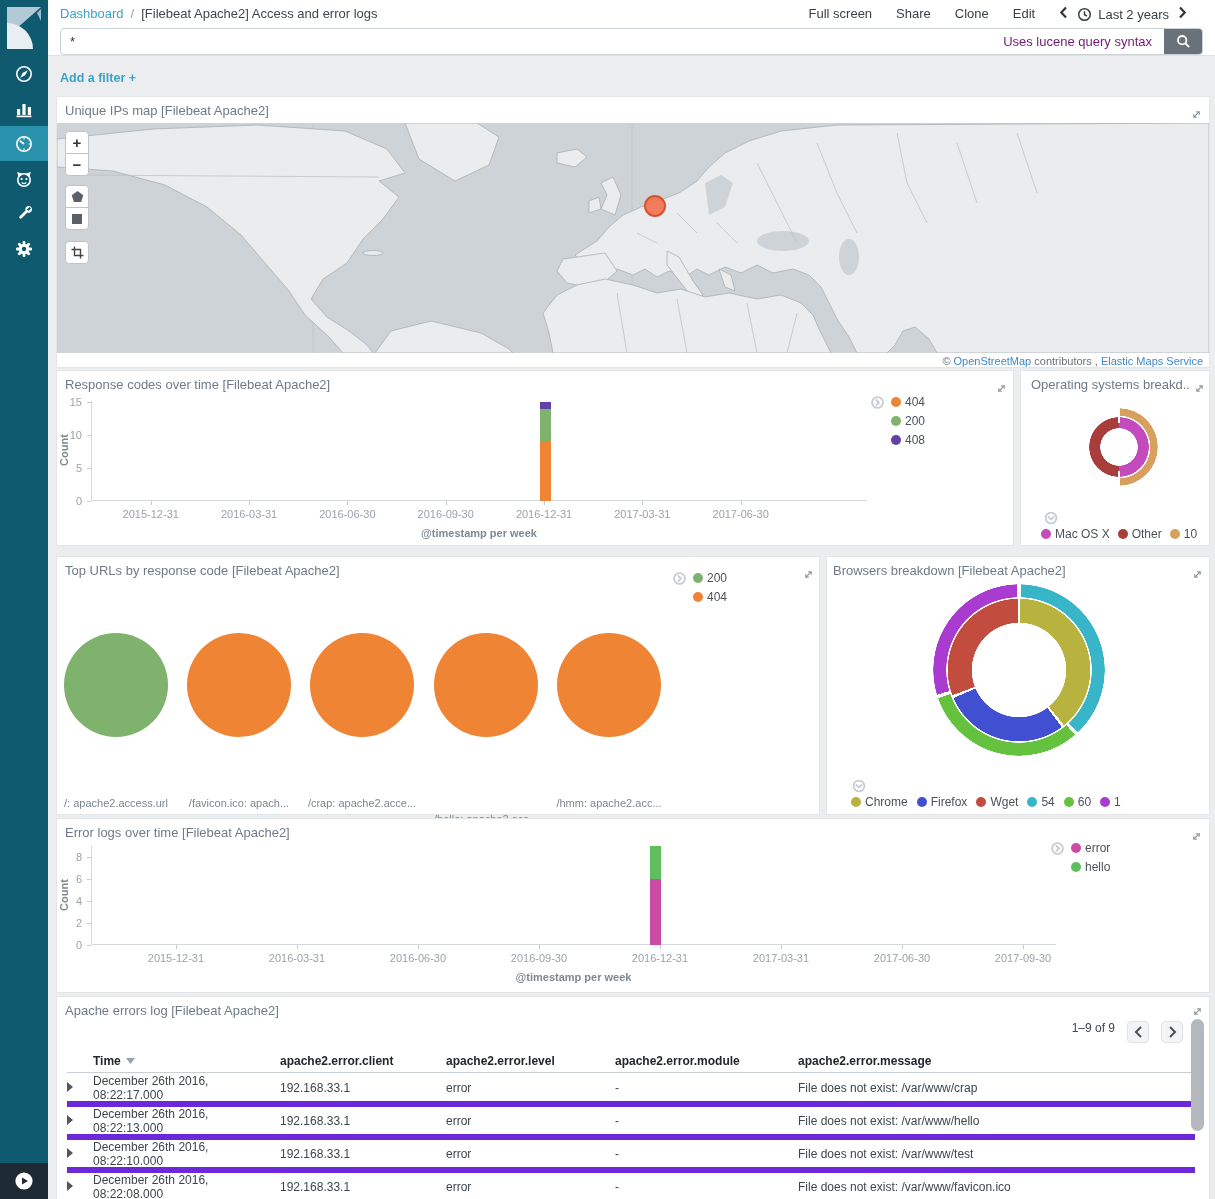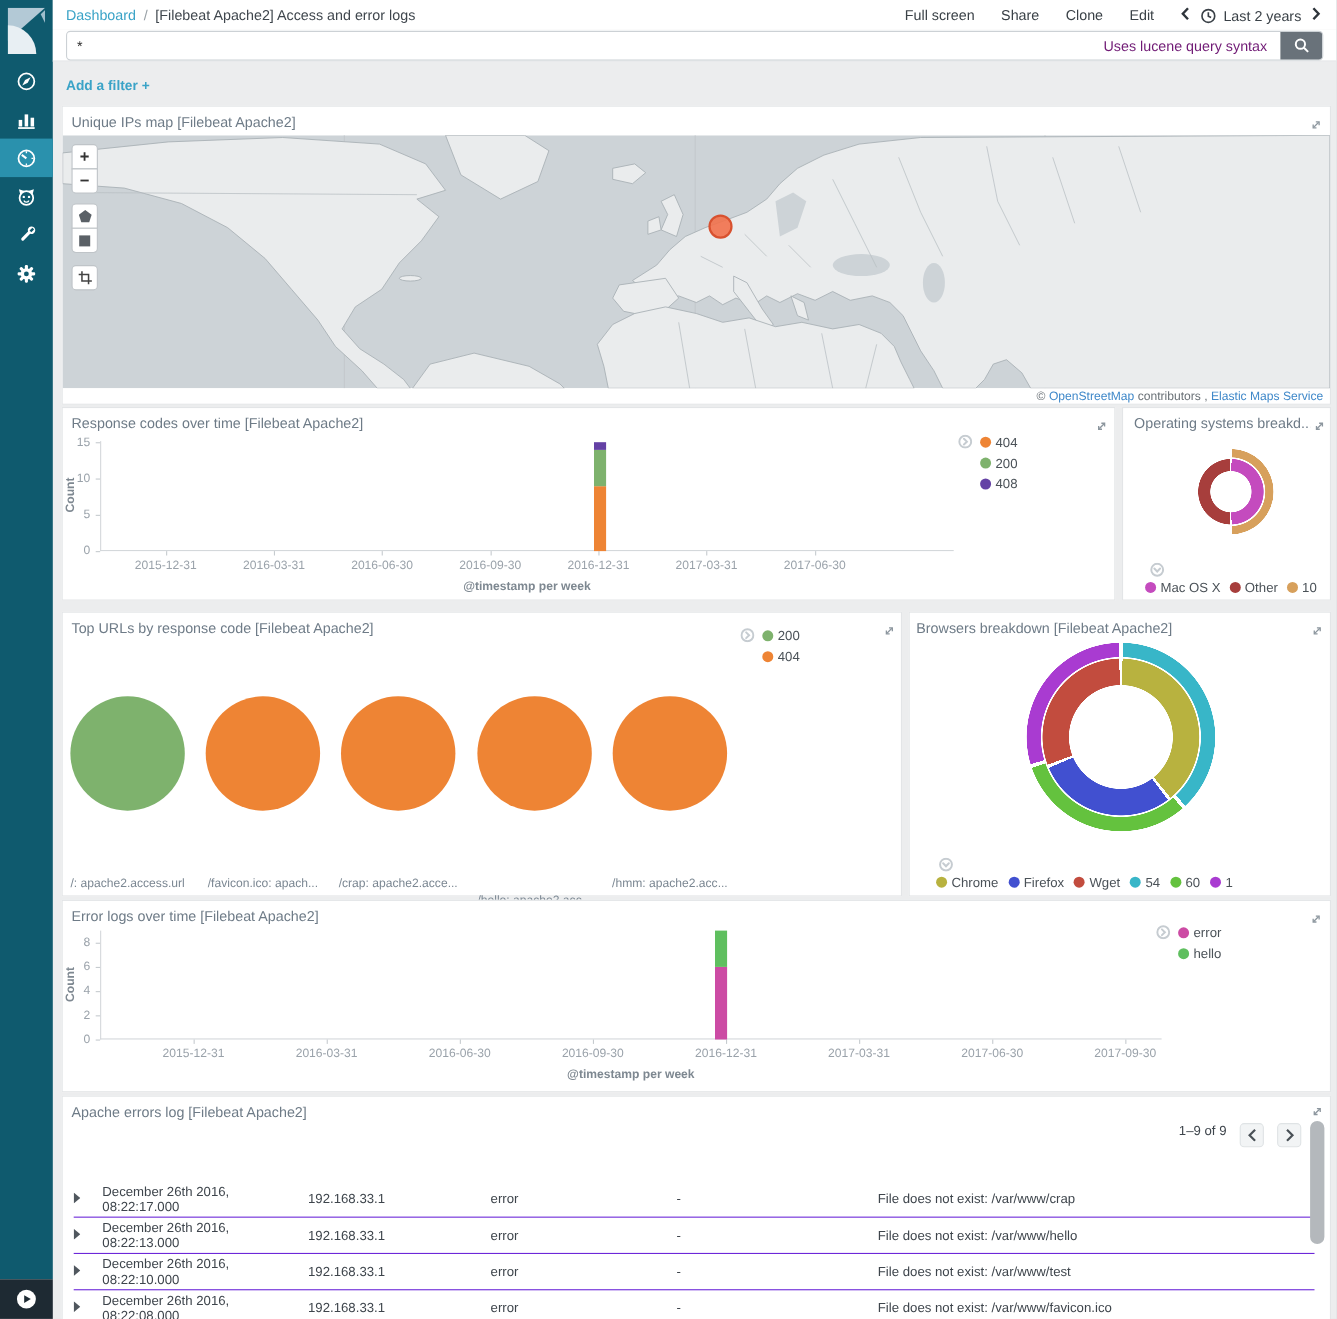--- a/index.html
+++ b/index.html
@@ -7,21 +7,21 @@
   .screen { position:relative; width:1215px; height:1199px; background:#ecedee; overflow:hidden; }
 
   
   .sidebar { position:absolute; left:0; top:0; width:48px; height:1163px; background:#0f5a6e; }
   .logo { height:56px; display:flex; align-items:center; justify-content:center; }
   .nav-item { height:35px; display:flex; align-items:center; justify-content:center; cursor:pointer; }
   .nav-item.active { background:#2a91ad; }
   .sidebar-foot { position:absolute; left:0; top:1163px; width:48px; height:36px; background:#1e2a33; display:flex; align-items:center; justify-content:center; }
 
   
-  .topbar { position:absolute; left:48px; top:0; width:1167px; height:27px; background:#fff; display:flex; align-items:center; padding:0 14px 0 12px; font-size:13px; color:#3f464d; }
+  .topbar { position:absolute; left:48px; top:0; width:1167px; height:27px; background:#fff; display:flex; align-items:center; padding:0 28px 0 12px; font-size:13px; color:#3f464d; }
   .crumb-link { color:#3aa3c7; cursor:pointer; }
   .crumb-sep { color:#98a0a6; margin:0 7px; }
   .top-actions { margin-left:auto; display:flex; align-items:center; gap:24px; }
   .top-actions .act { cursor:pointer; color:#3a4147; }
   .tnav { display:flex; align-items:flex-end; gap:9px; }
   .timepick { display:flex; align-items:center; gap:6px; cursor:pointer; color:#3a4147; }
 
   .querybar { position:absolute; left:48px; top:27px; width:1167px; height:29px; background:#fff; border-bottom:1px solid #dfe2e4; }
   .qwrap { position:absolute; left:12px; right:12px; top:1px; height:27px; border:1px solid #ccd1d5; border-radius:4px; background:#fff; display:flex; align-items:center; overflow:hidden; }
   .qval { padding-left:9px; font-size:13px; color:#333; }
@@ -67,21 +67,21 @@
   .pie { position:absolute; border-radius:50%; cursor:pointer; }
   .pielab { position:absolute; font-size:11px; color:#7b8792; text-align:center; white-space:nowrap; overflow:hidden; text-overflow:ellipsis; }
 
   
   .pagewrap { position:absolute; right:26px; top:24px; display:flex; align-items:flex-start; gap:12px; }
   .pagetext { font-size:12px; color:#3e454c; }
   .pagebtn { width:22px; height:22px; background:#f2f4f5; border:1px solid #dfe3e5; border-radius:4px; display:flex; align-items:center; justify-content:center; cursor:pointer; }
   .thead { position:absolute; left:10px; right:14px; top:52px; height:24px; display:grid; grid-template-columns:26px 187px 166px 169px 183px 1fr; align-items:center; border-bottom:1px solid #c9ced2; }
   .th { font-size:12px; font-weight:bold; color:#22272c; display:flex; align-items:center; gap:5px; }
   .tbody { position:absolute; left:10px; right:14px; top:77px; }
-  .trow { display:grid; grid-template-columns:26px 187px 166px 169px 183px 1fr; height:33px; align-items:center; border-bottom:1px solid #6d28d9; font-size:12px; color:#3e454c; }
+  .trow { display:grid; grid-template-columns:26px 187px 166px 169px 183px 1fr; height:33px; align-items:center; border-bottom:6px solid #6d28d9; font-size:12px; color:#3e454c; }
   .scrollthumb { position:absolute; right:5px; top:22px; width:13px; height:112px; background:#b4b8bc; border-radius:7px; }
 </style>
 </head>
 <body>
 
 <div class="screen">
 
   <div class="sidebar">
     <div class="logo">
       <svg width="34" height="42" viewBox="0 0 34 42">
@@ -541,20 +541,30 @@
         <svg width="9" height="12" viewBox="0 0 9 12">
             <path d="M7,1 L2,6 L7,11" fill="none" stroke="#4a5157" stroke-width="2"></path>
           </svg>
       </span>
       <span class="pagebtn">
         <svg width="9" height="12" viewBox="0 0 9 12">
             <path d="M2,1 L7,6 L2,11" fill="none" stroke="#4a5157" stroke-width="2"></path>
           </svg>
       </span>
     </div>
+    <div class="thead" id="tbl-head">
+        <span class="th"></span>
+        <span class="th">Time<svg width="9" height="6">
+            <polygon points="0,0 9,0 4.5,6" fill="#9aa2a9"></polygon>
+          </svg></span>
+        <span class="th">apache2.error.client</span>
+        <span class="th">apache2.error.level</span>
+        <span class="th">apache2.error.module</span>
+        <span class="th">apache2.error.message</span>
+      </div>
     <div class="tbody" id="tbl-body">
         <div class="trow">
           <span><svg width="6" height="10">
               <polygon points="0,0 6,5 0,10" fill="#50575e"></polygon>
             </svg></span>
           <span>December 26th 2016, 08:22:17.000</span>
           <span>192.168.33.1</span>
           <span>error</span>
           <span>-</span>
           <span>File does not exist: /var/www/crap</span>

